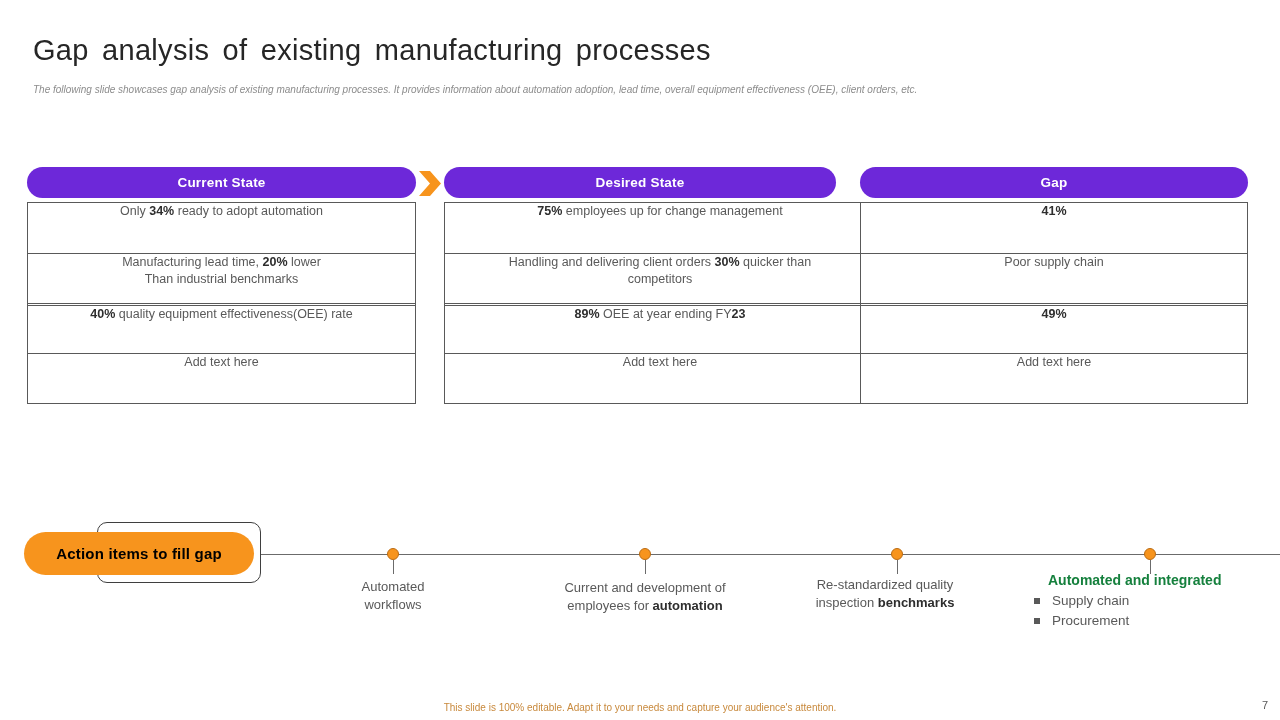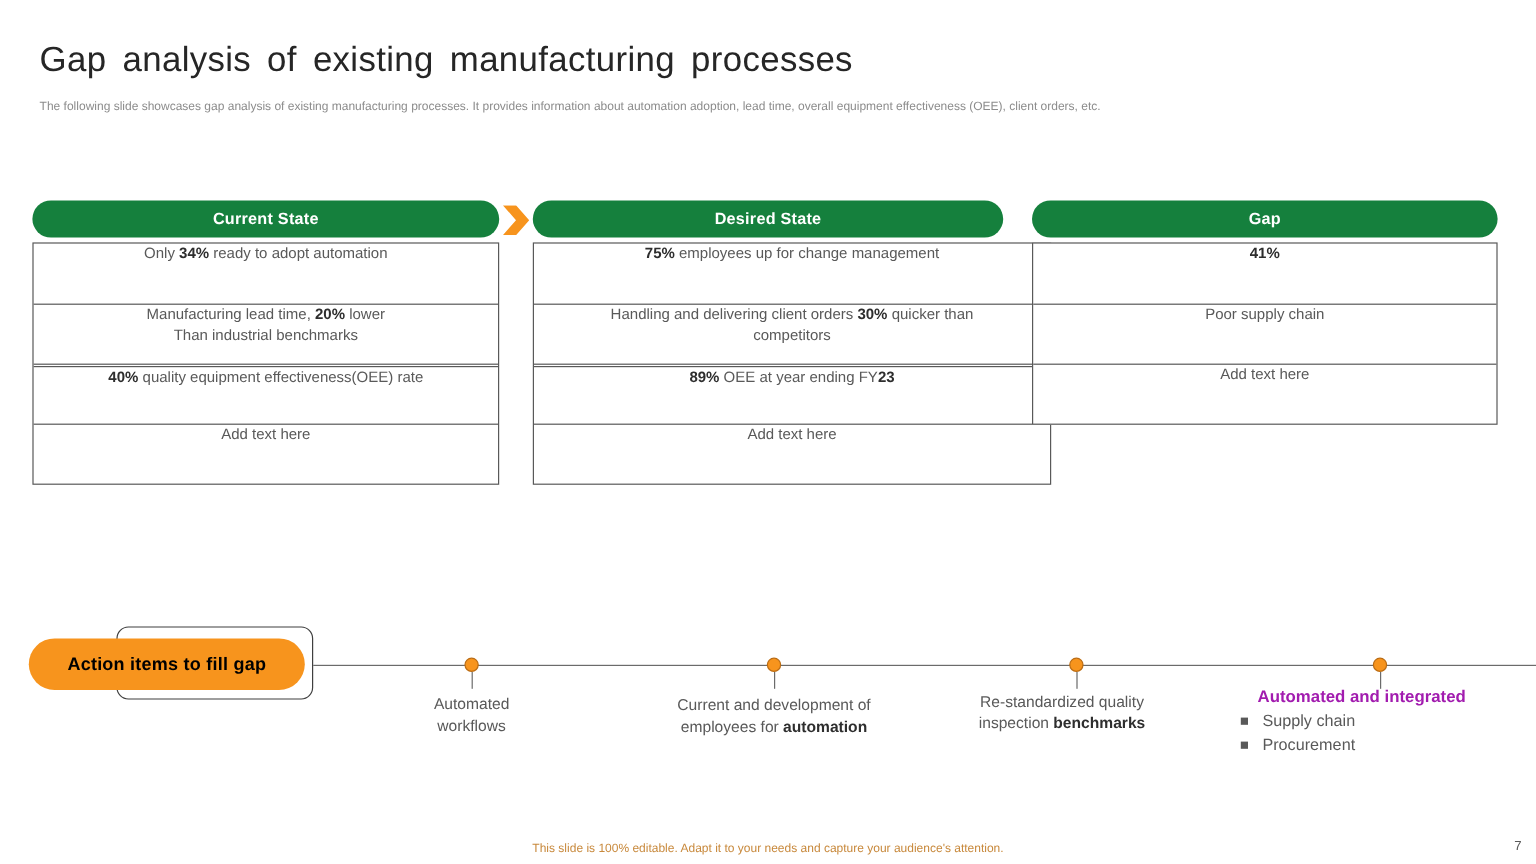--- a/index.html
+++ b/index.html
@@ -10,27 +10,27 @@
   }
 
   
   .title {
     position:absolute; left:33px; top:34px;
     font-size:29px; font-weight:400; color:#262626;
     letter-spacing:0.3px; word-spacing:5px; white-space:nowrap;
   }
   .subtitle {
     position:absolute; left:33px; top:84px; width:1010px;
-    font-size:10px; color:#8c8c8c; letter-spacing:0px; white-space:nowrap;
+    font-size:10px; color:#8c8c8c; letter-spacing:0px; white-space:nowrap;font-style:italic;
   }
 
   
   .col-pill {
     position:absolute; top:167px; height:31px; border-radius:16px;
-    background:#15803d; color:#ffffff; font-weight:bold; font-size:13.5px;
+    background:#6d28d9; color:#ffffff; font-weight:bold; font-size:13.5px;
     display:flex; align-items:center; justify-content:center; letter-spacing:0.2px;
   }
   .pill-1 { left:27px;  width:389px; }
   .pill-2 { left:444px; width:392px; }
   .pill-3 { left:860px; width:388px; }
 
   .col-table {
     position:absolute; top:202px; border:1px solid #595959; background:#ffffff;
   }
   .table-1 { left:27px;  width:389px; }
@@ -80,21 +80,21 @@
   .tl-label {
     position:absolute; text-align:center; font-size:13px; color:#595959;
     white-space:pre-line; line-height:1.4;
   }
   .label-1 { left:313px; top:578px; width:160px; }
   .label-2 { left:535px; top:579px; width:220px; }
   .label-3 { left:780px; top:576px; width:210px;text-align:center; }
 
   .tl-item4 { position:absolute; left:1028px; top:572px; width:232px; }
   .tl-item4-title {
-    font-weight:bold; color:#a21caf; font-size:14px; padding-left:20px;
+    font-weight:bold; color:#15803d; font-size:14px; padding-left:20px;
     white-space:nowrap;
   }
   .bullet-row { display:flex; align-items:center; margin-top:5px; }
   .bullet-sq {
     width:6px; height:6px; background:#595959; margin:0 12px 0 6px; flex:0 0 auto;
   }
   .bullet-text { font-size:13.5px; color:#595959; }
 
   
   .footer-note {
@@ -130,20 +130,21 @@
     <div class="cell"><span><span class="b">75%</span><span> employees up for change management</span></span></div>
     <div class="cell"><span><span>Handling and delivering client orders </span><span class="b">30%</span><span> quicker than
 competitors</span></span></div>
     <div class="cell dbl"><span><span class="b">89%</span><span> OEE at year ending FY</span><span class="b">23</span></span></div>
     <div class="cell"><span><span>Add text here</span></span></div>
   </div>
 
   <div class="col-table table-3">
     <div class="cell"><span><span class="b">41%</span></span></div>
     <div class="cell"><span><span>Poor supply chain</span></span></div>
+    <div class="cell dbl"><span><span class="b">49%</span></span></div>
     <div class="cell"><span><span>Add text here</span></span></div>
   </div>
 
   <div class="bracket"></div>
   <div class="tl-line"></div>
   <div class="action-pill">Action items to fill gap</div>
 
   <div class="tl-dot dot-1"></div>
   <div class="tl-dot dot-2"></div>
   <div class="tl-dot dot-3"></div>

